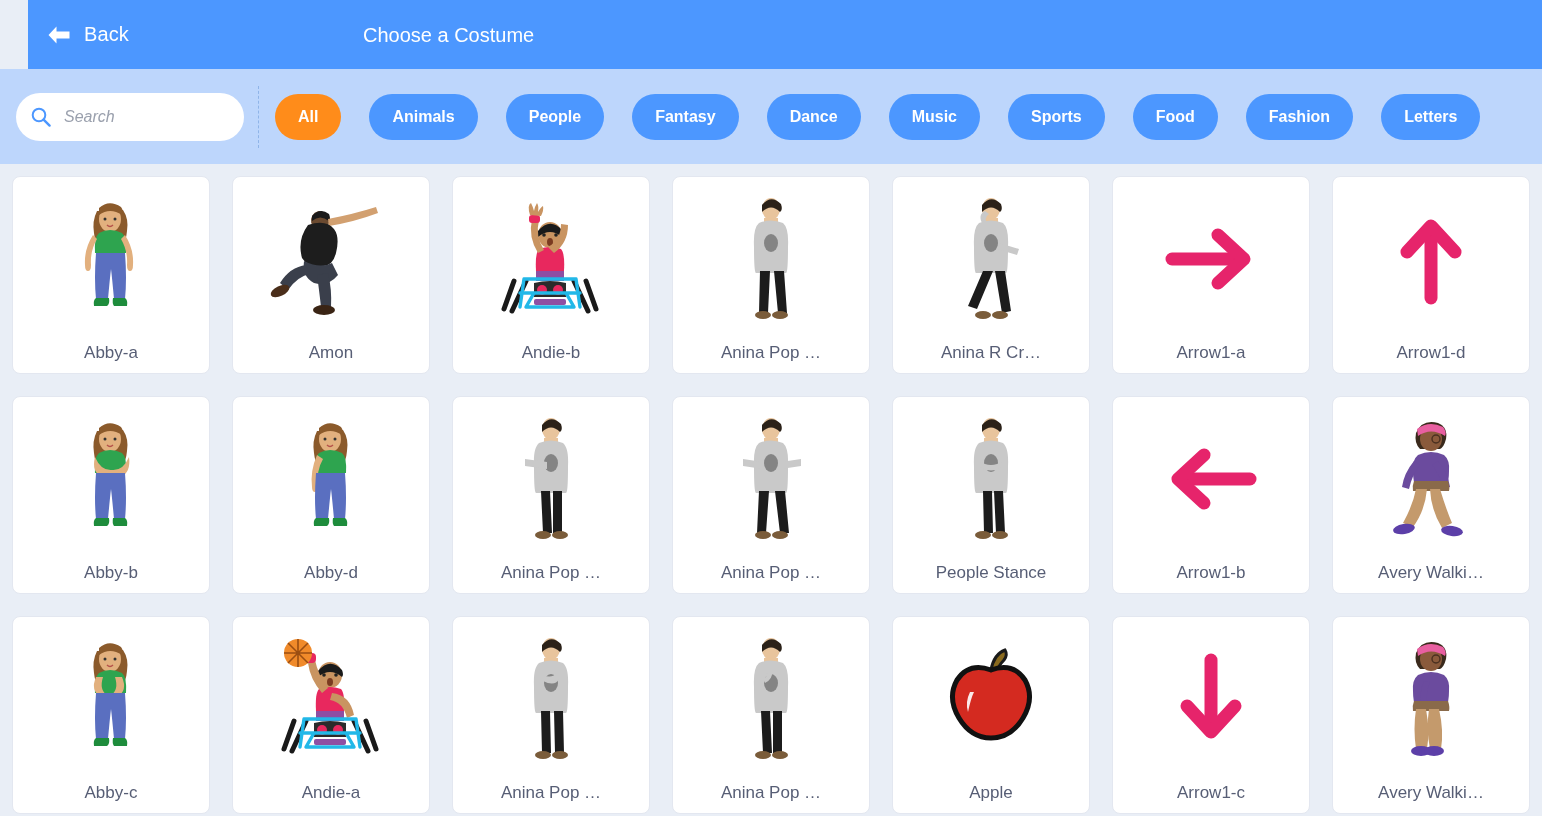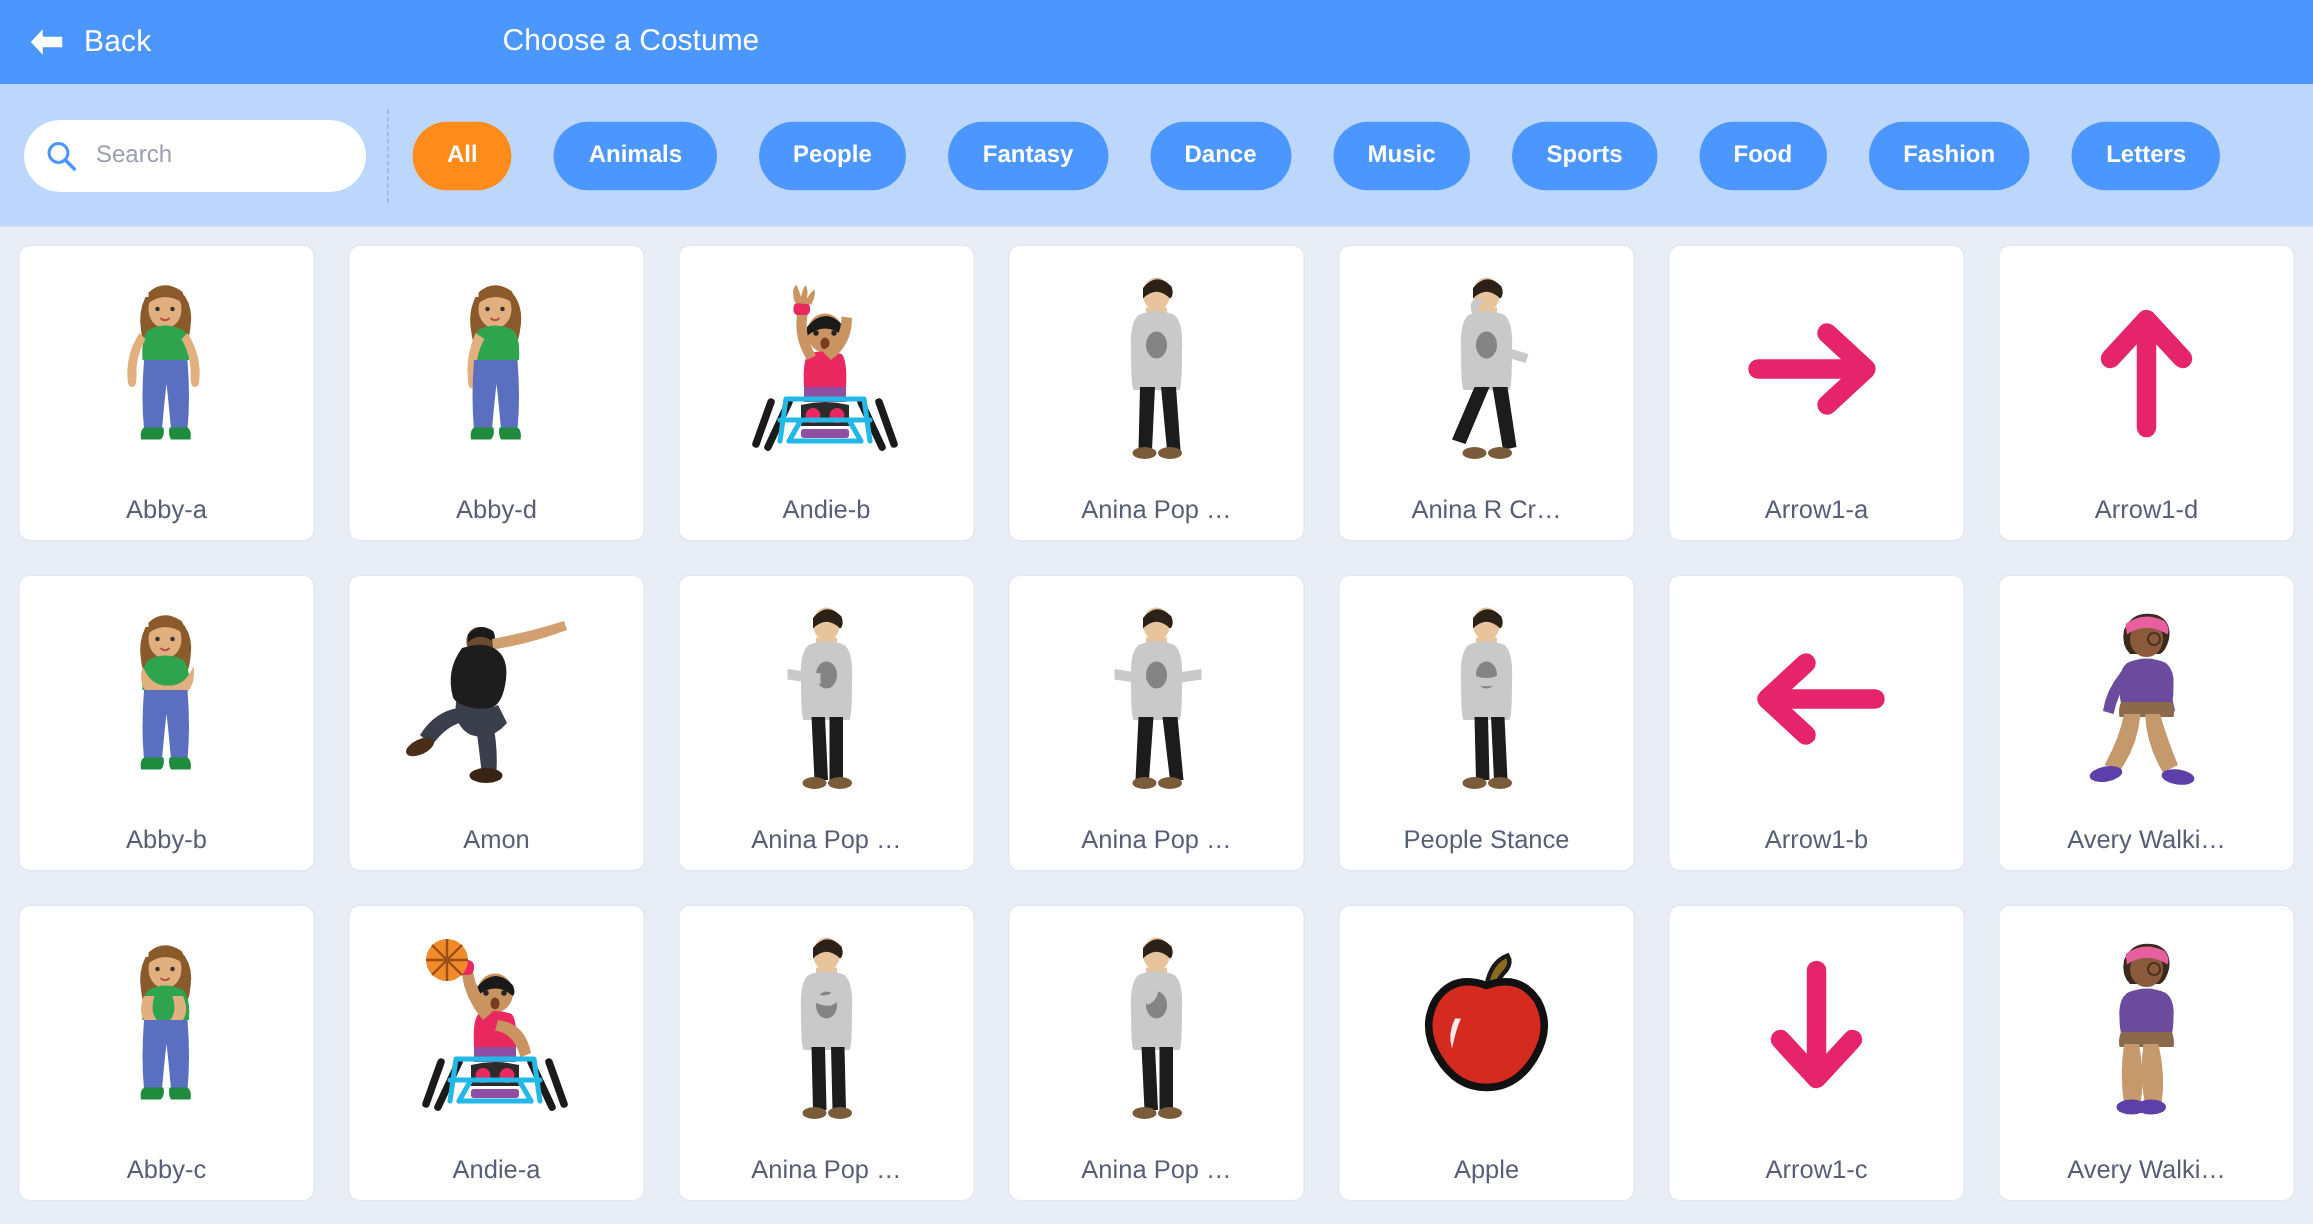--- a/index.html
+++ b/index.html
@@ -8,24 +8,25 @@
     width: 1542px;
     height: 816px;
     overflow: hidden;
     font-family: "Liberation Sans", sans-serif;
     background: #E9EEF6;
   }
 
   
   .header {
     position: relative;
-    height: 56px;
+    height: 69px;
     background: #4C97FF;
     display: flex;
     align-items: center;
+    margin-left: 28px;
   }
   .back-btn {
     display: flex;
     align-items: center;
     gap: 12px;
     margin-left: 18px;
     cursor: pointer;
     user-select: none;
   }
   .back-arrow { width: 26px; height: 22px; display: block; }
@@ -69,20 +70,21 @@
   }
   .search-icon { width: 22px; height: 22px; flex: 0 0 auto; margin-right: 12px; }
   .search-input {
     border: none;
     outline: none;
     font-family: "Liberation Sans", sans-serif;
     font-size: 16px;
     color: #575E75;
     background: transparent;
     width: 100%;
+    font-style: italic;
   }
   .search-input::placeholder { color: #9AA0AD; }
 
   .divider {
     width: 0;
     height: 62px;
     border-left: 1px dashed #8FB4E8;
     margin: 0 16px 0 14px;
     flex: 0 0 auto;
   }
@@ -250,51 +252,51 @@
           <path d="M59 42 q6 14 -5 20 q-4 2 -6 -2 q8 -5 4 -18z" fill="#E2B07E"></path>
           <path d="M33 58 l29 0 q2 26 0 46 l-11 0 q-2 -22 -3 -30 q-1 8 -3 30 l-12 0 q-2 -20 0 -46z" fill="#5A6FC0"></path>
           <path d="M33 103 l13 0 q1 6 -2 8 l-13 0 q-1 -6 2 -8z" fill="#1E8C3C"></path>
           <path d="M50 103 l12 0 q3 2 2 8 l-13 0 q-2 -3 -1 -8z" fill="#1E8C3C"></path>
         </svg>
       </div>
       <div class="card-label">Abby-c</div>
     </div>
     <div class="card">
       <div class="card-thumb">
+        <svg width="130" height="120" viewBox="0 0 130 120">
+          <ellipse cx="54" cy="22" rx="9" ry="10" fill="#6B4A30" transform="rotate(-12 54 22)"></ellipse>
+          <path d="M46 17 q8 -9 17 -2 q2 5 0 7 q-9 -7 -17 0z" fill="#1A1A1A"></path>
+          <path d="M62 20 q26 -5 48 -12 l2 6 q-24 9 -49 13z" fill="#D2A070"></path>
+          <path d="M42 26 q18 -6 26 4 q6 8 2 24 q-3 12 -12 13 q-16 2 -22 -8 q-5 -18 6 -33z" fill="#1D1D1D"></path>
+          <path d="M38 62 q16 8 28 2 l6 12 q-10 12 -24 8 q-12 -6 -10 -22z" fill="#3A3F4B"></path>
+          <path d="M40 66 q-16 2 -26 18 l8 7 q10 -14 22 -16z" fill="#3A3F4B"></path>
+          <path d="M62 74 q4 16 3 34 l-10 0 q-2 -18 -4 -32z" fill="#3A3F4B"></path>
+          <ellipse cx="14" cy="92" rx="10" ry="5" fill="#4A2E1A" transform="rotate(-25 14 92)"></ellipse>
+          <ellipse cx="58" cy="111" rx="11" ry="5" fill="#3A2414"></ellipse>
+        </svg>
+      </div>
+      <div class="card-label">Amon</div>
+    </div>
+    <div class="card">
+      <div class="card-thumb">
         <svg width="96" height="128" viewBox="0 0 96 128">
           <path d="M34 16 q-5 10 -3 22 q1 9 3 10 l26 0 q3 -2 4 -12 q2 -12 -4 -21z" fill="#8B5A2B"></path>
           <ellipse cx="47" cy="24" rx="11" ry="13" fill="#E2B07E"></ellipse>
           <path d="M36 13 q10 -9 22 -1 q3 4 1 8 q-12 -8 -23 0z" fill="#8B5A2B"></path>
           <circle cx="42" cy="24" r="1.5" fill="#333"></circle>
           <circle cx="52" cy="24" r="1.5" fill="#333"></circle>
           <path d="M44 30 q3 3 6 0" stroke="#B5504A" stroke-width="1.4" fill="none"></path>
           <path d="M36 38 q11 -6 23 0 q5 4 4 20 l-31 0 q-1 -16 4 -20z" fill="#2EA44F"></path>
           <path d="M34 40 q-7 16 -5 32 q0 5 3 5 q3 0 3 -5 q-2 -16 5 -28z" fill="#E2B07E"></path>
           <path d="M33 58 l29 0 q2 26 0 46 l-11 0 q-2 -22 -3 -30 q-1 8 -3 30 l-12 0 q-2 -20 0 -46z" fill="#5A6FC0"></path>
           <path d="M33 103 l13 0 q1 6 -2 8 l-13 0 q-1 -6 2 -8z" fill="#1E8C3C"></path>
           <path d="M50 103 l12 0 q3 2 2 8 l-13 0 q-2 -3 -1 -8z" fill="#1E8C3C"></path>
         </svg>
       </div>
       <div class="card-label">Abby-d</div>
-    </div>
-    <div class="card">
-      <div class="card-thumb">
-        <svg width="130" height="120" viewBox="0 0 130 120">
-          <ellipse cx="54" cy="22" rx="9" ry="10" fill="#6B4A30" transform="rotate(-12 54 22)"></ellipse>
-          <path d="M46 17 q8 -9 17 -2 q2 5 0 7 q-9 -7 -17 0z" fill="#1A1A1A"></path>
-          <path d="M62 20 q26 -5 48 -12 l2 6 q-24 9 -49 13z" fill="#D2A070"></path>
-          <path d="M42 26 q18 -6 26 4 q6 8 2 24 q-3 12 -12 13 q-16 2 -22 -8 q-5 -18 6 -33z" fill="#1D1D1D"></path>
-          <path d="M38 62 q16 8 28 2 l6 12 q-10 12 -24 8 q-12 -6 -10 -22z" fill="#3A3F4B"></path>
-          <path d="M40 66 q-16 2 -26 18 l8 7 q10 -14 22 -16z" fill="#3A3F4B"></path>
-          <path d="M62 74 q4 16 3 34 l-10 0 q-2 -18 -4 -32z" fill="#3A3F4B"></path>
-          <ellipse cx="14" cy="92" rx="10" ry="5" fill="#4A2E1A" transform="rotate(-25 14 92)"></ellipse>
-          <ellipse cx="58" cy="111" rx="11" ry="5" fill="#3A2414"></ellipse>
-        </svg>
-      </div>
-      <div class="card-label">Amon</div>
     </div>
     <div class="card">
       <div class="card-thumb">
         <svg width="122" height="124" viewBox="0 0 122 124">
           <ellipse cx="60" cy="38" rx="12" ry="13" fill="#C99461"></ellipse>
           <path d="M48 34 q12 -14 24 -1 q2 5 0 7 q-12 -10 -24 0z" fill="#1A1A1A"></path>
           <circle cx="54" cy="38" r="1.8" fill="#222"></circle>
           <circle cx="66" cy="38" r="1.8" fill="#222"></circle>
           <ellipse cx="60" cy="45" rx="3" ry="4" fill="#7A3B20"></ellipse>
           <path d="M49 52 q11 -4 22 0 q4 4 3 22 l-28 0 q-1 -18 3 -22z" fill="#E8285E"></path>

